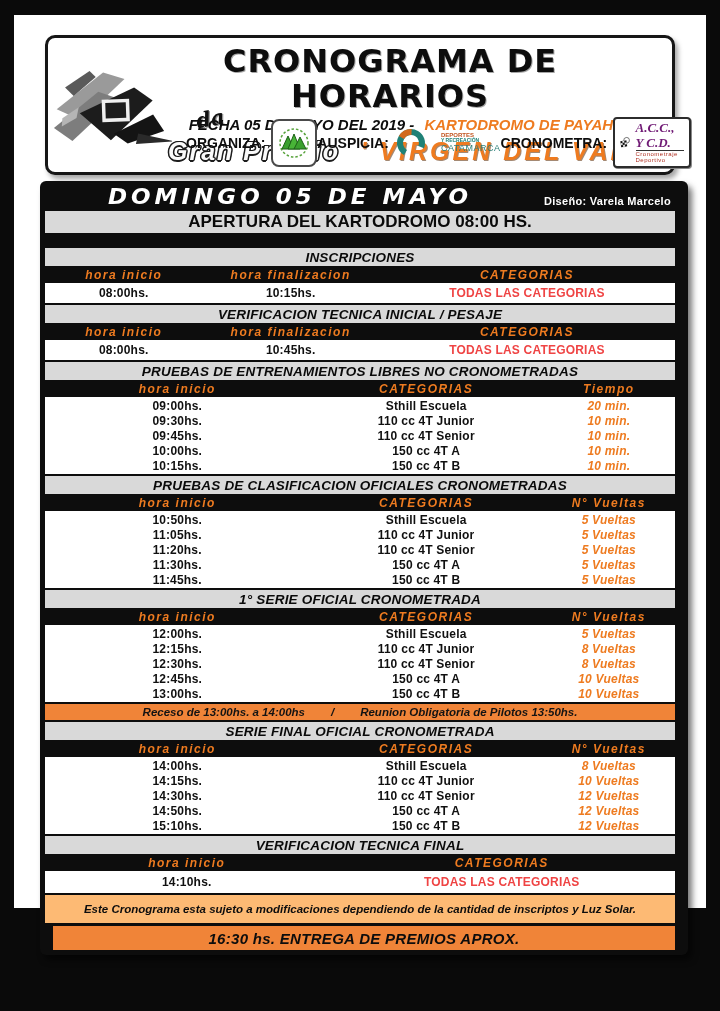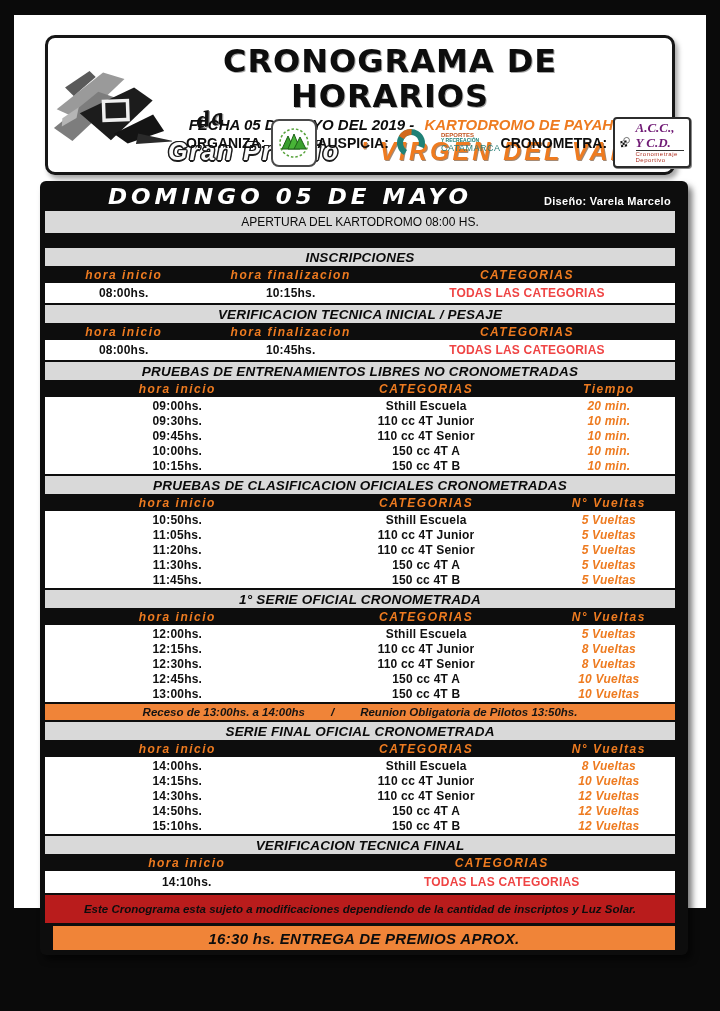--- a/index.html
+++ b/index.html
@@ -38,39 +38,39 @@
   .crono-sub{font-size:6px;color:#b03022;letter-spacing:.5px;}
 
   
   .table-box{position:absolute;left:26px;top:166px;width:630px;background:#0d0d0d;padding:0 13px 5px 5px;
     border-radius:6px;box-shadow:4px 5px 6px rgba(0,0,0,.55);}
   .band-day{position:relative;height:30px;}
   .day-title{position:absolute;left:0;right:140px;top:2px;text-align:center;color:#fff;font-weight:bold;font-style:italic;
     font-size:23px;letter-spacing:4px;font-family:"DejaVu Sans",sans-serif;transform:scaleY(.96);}
   .credit{position:absolute;right:4px;bottom:4px;color:#fff;font-weight:bold;font-size:11px;letter-spacing:.3px;}
   .band-gray{background:#D9D9D9;height:22px;display:flex;align-items:center;justify-content:center;
-    font-weight:normal;font-size:12px;color:#0a0a0a;}
+    font-weight:bold;font-size:17px;color:#0a0a0a;}
   .spacer{height:13px;}
   .sec-title{margin-top:2px;background:#D9D9D9;height:18px;display:flex;align-items:center;justify-content:center;
     font-weight:bold;font-style:italic;font-size:13.5px;color:#0a0a0a;letter-spacing:.2px;}
   .hdr-row{height:17px;display:grid;align-items:center;}
   .hdr-row span{text-align:center;color:#EE7B20;font-weight:bold;font-style:italic;font-size:12px;letter-spacing:1.5px;}
   .rows{background:#fff;padding:1px 0;}
   .row{display:grid;align-items:center;height:15px;}
   .row span{text-align:center;font-weight:bold;font-size:12px;color:#101010;letter-spacing:.2px;}
   .row-a{height:18px;}
   .cols-a{grid-template-columns:25% 28% 47%;}
   .cols-b{grid-template-columns:42% 37% 21%;}
   .cols-c{grid-template-columns:45% 55%;}
   .row span.val-orange{color:#ef4444;}
   .row span.val-orange-i{color:#EE7B20;font-style:italic;}
   .row-tall{height:20px;}
   .receso{margin-top:2px;background:#F08438;height:16px;display:flex;align-items:center;justify-content:center;gap:26px;}
   .receso span{font-weight:bold;font-style:italic;font-size:11.5px;color:#131313;}
-  .note{margin-top:2px;background:#b91c1c;height:28px;display:flex;align-items:center;justify-content:center;
+  .note{margin-top:2px;background:#fdba74;height:28px;display:flex;align-items:center;justify-content:center;
     font-weight:bold;font-style:italic;font-size:11.5px;color:#0d0d0d;}
   .premios{margin-top:3px;background:#F08438;height:24px;display:flex;align-items:center;justify-content:center;
     font-weight:bold;font-style:italic;font-size:15px;color:#0d0d0d;letter-spacing:.3px;margin-left:8px;}
 </style>
 </head>
 <body>
 
 <div class="frame">
   <div class="page">
 

